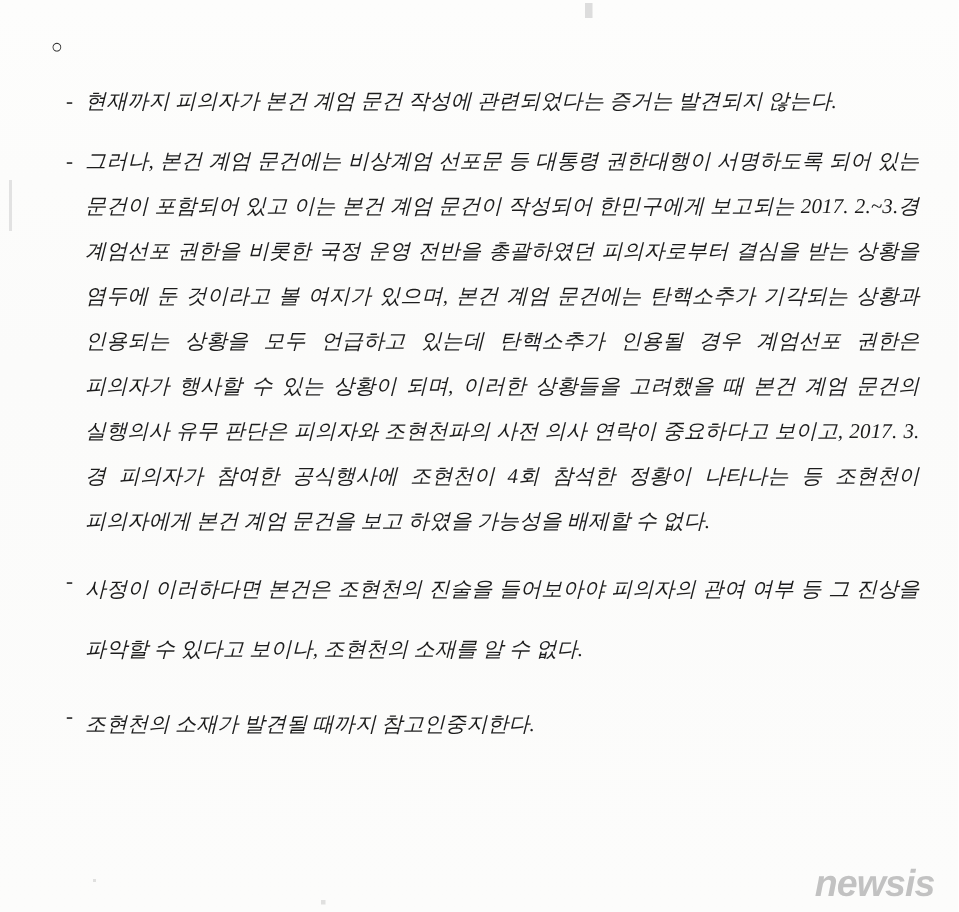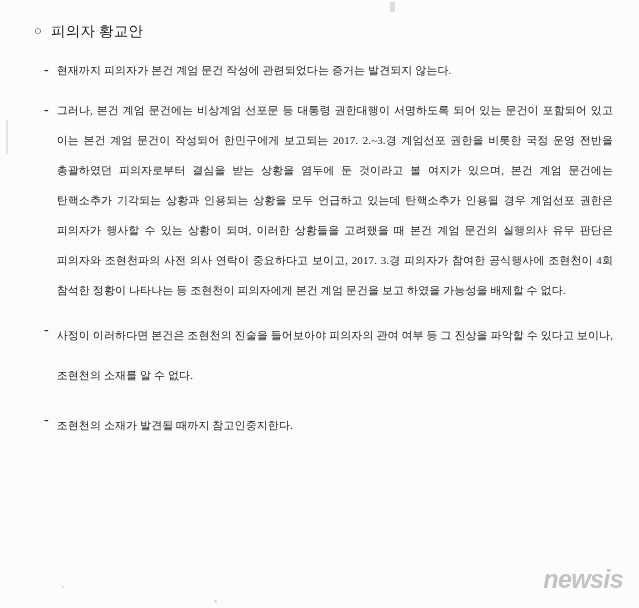--- a/index.html
+++ b/index.html
@@ -51,32 +51,33 @@
     margin: 0 0 10px 0;
     padding-left: 14px;
   }
   .para .dash {
     flex: 0 0 auto;
     font-size: 14px;
     line-height: 30px;
   }
   .para .body {
     flex: 1 1 auto;
-    font-size: 11px;
+    font-size: 14px;
     line-height: 30px;
     text-align: justify;
     text-justify: inter-character;
     letter-spacing: .1px;
     word-break: keep-all;
+    font-style: italic;
   }
   .para.tight .body { line-height: 40px; }
   .watermark {
     position: absolute;
     right: 16px;
-    bottom: 14px;
+    bottom: 4px;
     font-family: "Liberation Sans", sans-serif;
     font-style: italic;
     font-weight: bold;
     font-size: 25px;
     color: #b9b9b9;
     letter-spacing: -.6px;
     opacity: .85;
   }
   .edge-mark {
     position: absolute;
@@ -103,21 +104,20 @@
 
 <div class="edge-mark"></div>
 <div class="left-fleck"></div>
 <div class="speck" style="left:214px; top:600px; width:3px; height:3px;"></div>
 <div class="speck" style="left:62px; top:586px; width:2px; height:2px;"></div>
 
 <div class="content">
 
   <div class="doc-heading">
     <span class="bullet-circle">○</span>
-    <span>피의자 황교안</span>
   </div>
 
   <div class="para">
     <span class="dash">-</span>
     <span class="body">현재까지 피의자가 본건 계엄 문건 작성에 관련되었다는 증거는 발견되지 않는다.</span>
   </div>
 
   <div class="para">
     <span class="dash">-</span>
     <span class="body">그러나, 본건 계엄 문건에는 비상계엄 선포문 등 대통령 권한대행이 서명하도록 되어 있는 문건이 포함되어 있고 이는 본건 계엄 문건이 작성되어 한민구에게 보고되는 2017. 2.~3.경 계엄선포 권한을 비롯한 국정 운영 전반을 총괄하였던 피의자로부터 결심을 받는 상황을 염두에 둔 것이라고 볼 여지가 있으며, 본건 계엄 문건에는 탄핵소추가 기각되는 상황과 인용되는 상황을 모두 언급하고 있는데 탄핵소추가 인용될 경우 계엄선포 권한은 피의자가 행사할 수 있는 상황이 되며, 이러한 상황들을 고려했을 때 본건 계엄 문건의 실행의사 유무 판단은 피의자와 조현천파의 사전 의사 연락이 중요하다고 보이고, 2017. 3.경 피의자가 참여한 공식행사에 조현천이 4회 참석한 정황이 나타나는 등 조현천이 피의자에게 본건 계엄 문건을 보고 하였을 가능성을 배제할 수 없다.</span>

